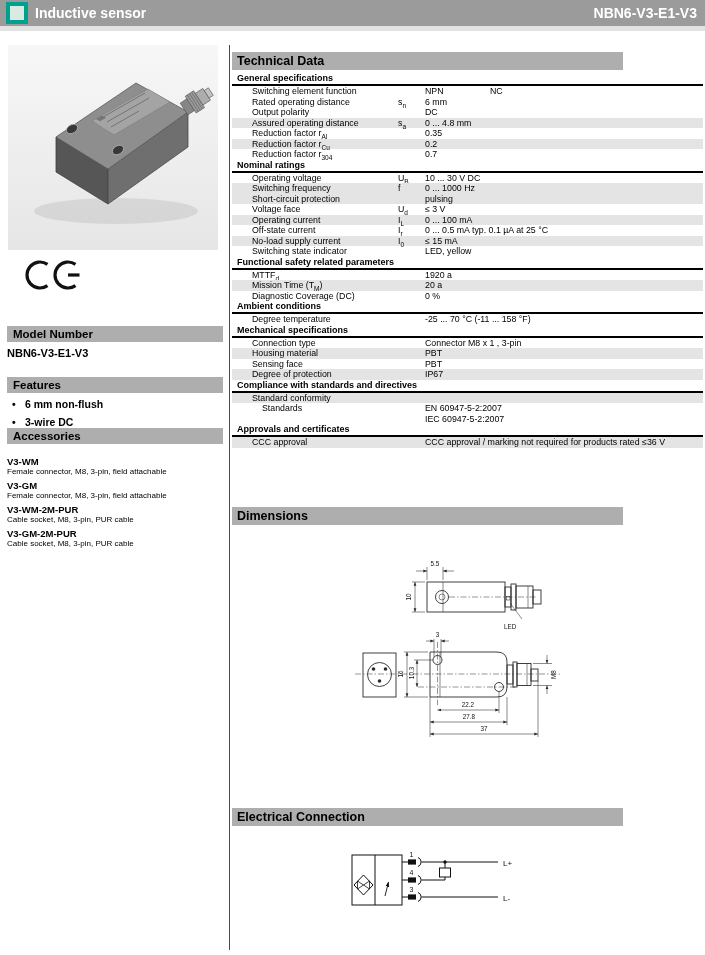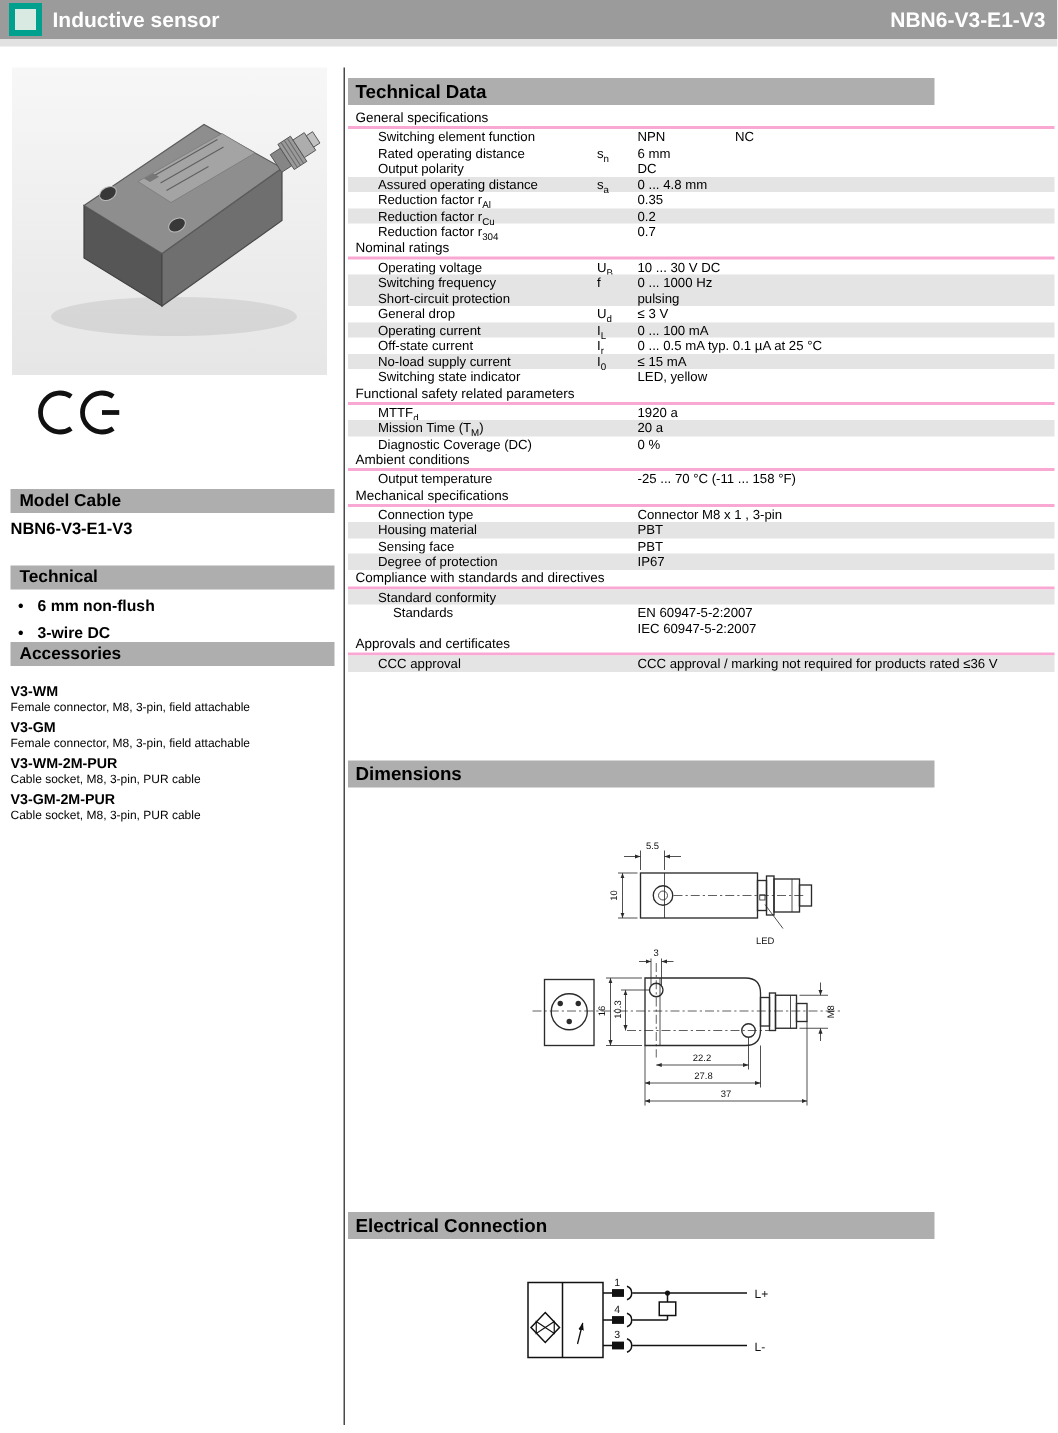--- a/index.html
+++ b/index.html
@@ -27,22 +27,22 @@
   .acc{margin-bottom:4px;}
   .acc-name{font-size:9.5px;font-weight:bold;line-height:11px;}
   .acc-desc{font-size:8px;line-height:9px;}
 
   
   .right{position:absolute;left:232px;top:52px;width:471px;height:900px;}
   .bar2{position:absolute;left:0;width:391px;height:18px;background:#aeaeae;
         font-size:12.5px;font-weight:bold;line-height:18px;padding-left:5px;box-sizing:border-box;}
   #tech-bar{top:0;}
   #tech-body{position:absolute;left:0;top:21px;width:471px;}
-  .t-sec{position:relative;height:11px;font-size:9px;font-weight:normal;line-height:11px;
-         padding-left:5px;border-bottom:2px solid #f9a8d4;}
+  .t-sec{position:relative;height:11px;font-size:9px;font-weight:bold;line-height:11px;
+         padding-left:5px;border-bottom:2px solid #000000;}
   .t-row{position:relative;height:10.5px;font-size:8.8px;line-height:10.5px;}
   .t-row.tall{height:21px;}
   .t-row.shaded{background:#e4e4e4;}
   .rl{position:absolute;left:20px;top:0;white-space:nowrap;}
   .rl.ind2{left:30px;}
   .rs{position:absolute;left:166px;top:0;}
   .rv{position:absolute;left:193px;top:0;white-space:nowrap;}
   .rv2{left:258px;}
   sub{font-size:6.5px;}
   #dims-bar{top:423px;margin-top:32px;}
@@ -94,24 +94,24 @@
   </div>
 
   <svg class="ce" width="60" height="34" viewBox="0 0 60 34">
     <g fill="none" stroke="#111" stroke-width="3.2">
       <path d="M23.46 6.35 A13 13 0 1 0 23.46 27.65"></path>
       <path d="M51.46 6.35 A13 13 0 1 0 51.46 27.65"></path>
       <path d="M44 17 H55.5"></path>
     </g>
   </svg>
 
-  <div class="sbar" style="top:326px;">Model Cable</div>
+  <div class="sbar" style="top:326px;">Model Number</div>
   <div class="model-val">NBN6-V3-E1-V3</div>
 
-  <div class="sbar" style="top:377px;">Technical</div>
+  <div class="sbar" style="top:377px;">Features</div>
   <div id="features-list">
       <div class="feat"><span class="blt">•</span><span>6 mm non-flush</span></div>
       <div class="feat"><span class="blt">•</span><span>3-wire DC</span></div>
     </div>
 
   <div class="sbar" style="top:428px;">Accessories</div>
   <div id="accessories-list">
       <div class="acc">
         <div class="acc-name">V3-WM</div>
         <div class="acc-desc">Female connector, M8, 3-pin, field attachable</div>
@@ -174,21 +174,21 @@
         <div class="t-row shaded">
           <span class="rl">Switching frequency</span>
           <span class="rs">f</span>
           <span class="rv">0 ... 1000 Hz</span>
         </div>
         <div class="t-row shaded">
           <span class="rl">Short-circuit protection</span>
           <span class="rv">pulsing</span>
         </div>
         <div class="t-row">
-          <span class="rl">General drop</span>
+          <span class="rl">Voltage face</span>
           <span class="rs">U<sub>d</sub></span>
           <span class="rv">≤ 3 V</span>
         </div>
         <div class="t-row shaded">
           <span class="rl">Operating current</span>
           <span class="rs">I<sub>L</sub></span>
           <span class="rv">0 ... 100 mA</span>
         </div>
         <div class="t-row">
           <span class="rl">Off-state current</span>
@@ -212,21 +212,21 @@
         <div class="t-row shaded">
           <span class="rl">Mission Time (T<sub>M</sub>)</span>
           <span class="rv">20 a</span>
         </div>
         <div class="t-row">
           <span class="rl">Diagnostic Coverage (DC)</span>
           <span class="rv">0 %</span>
         </div>
         <div class="t-sec">Ambient conditions</div>
         <div class="t-row">
-          <span class="rl">Output temperature</span>
+          <span class="rl">Degree temperature</span>
           <span class="rv">-25 ... 70 °C (-11 ... 158 °F)</span>
         </div>
         <div class="t-sec">Mechanical specifications</div>
         <div class="t-row">
           <span class="rl">Connection type</span>
           <span class="rv">Connector M8 x 1 , 3-pin</span>
         </div>
         <div class="t-row shaded">
           <span class="rl">Housing material</span>
           <span class="rv">PBT</span>

